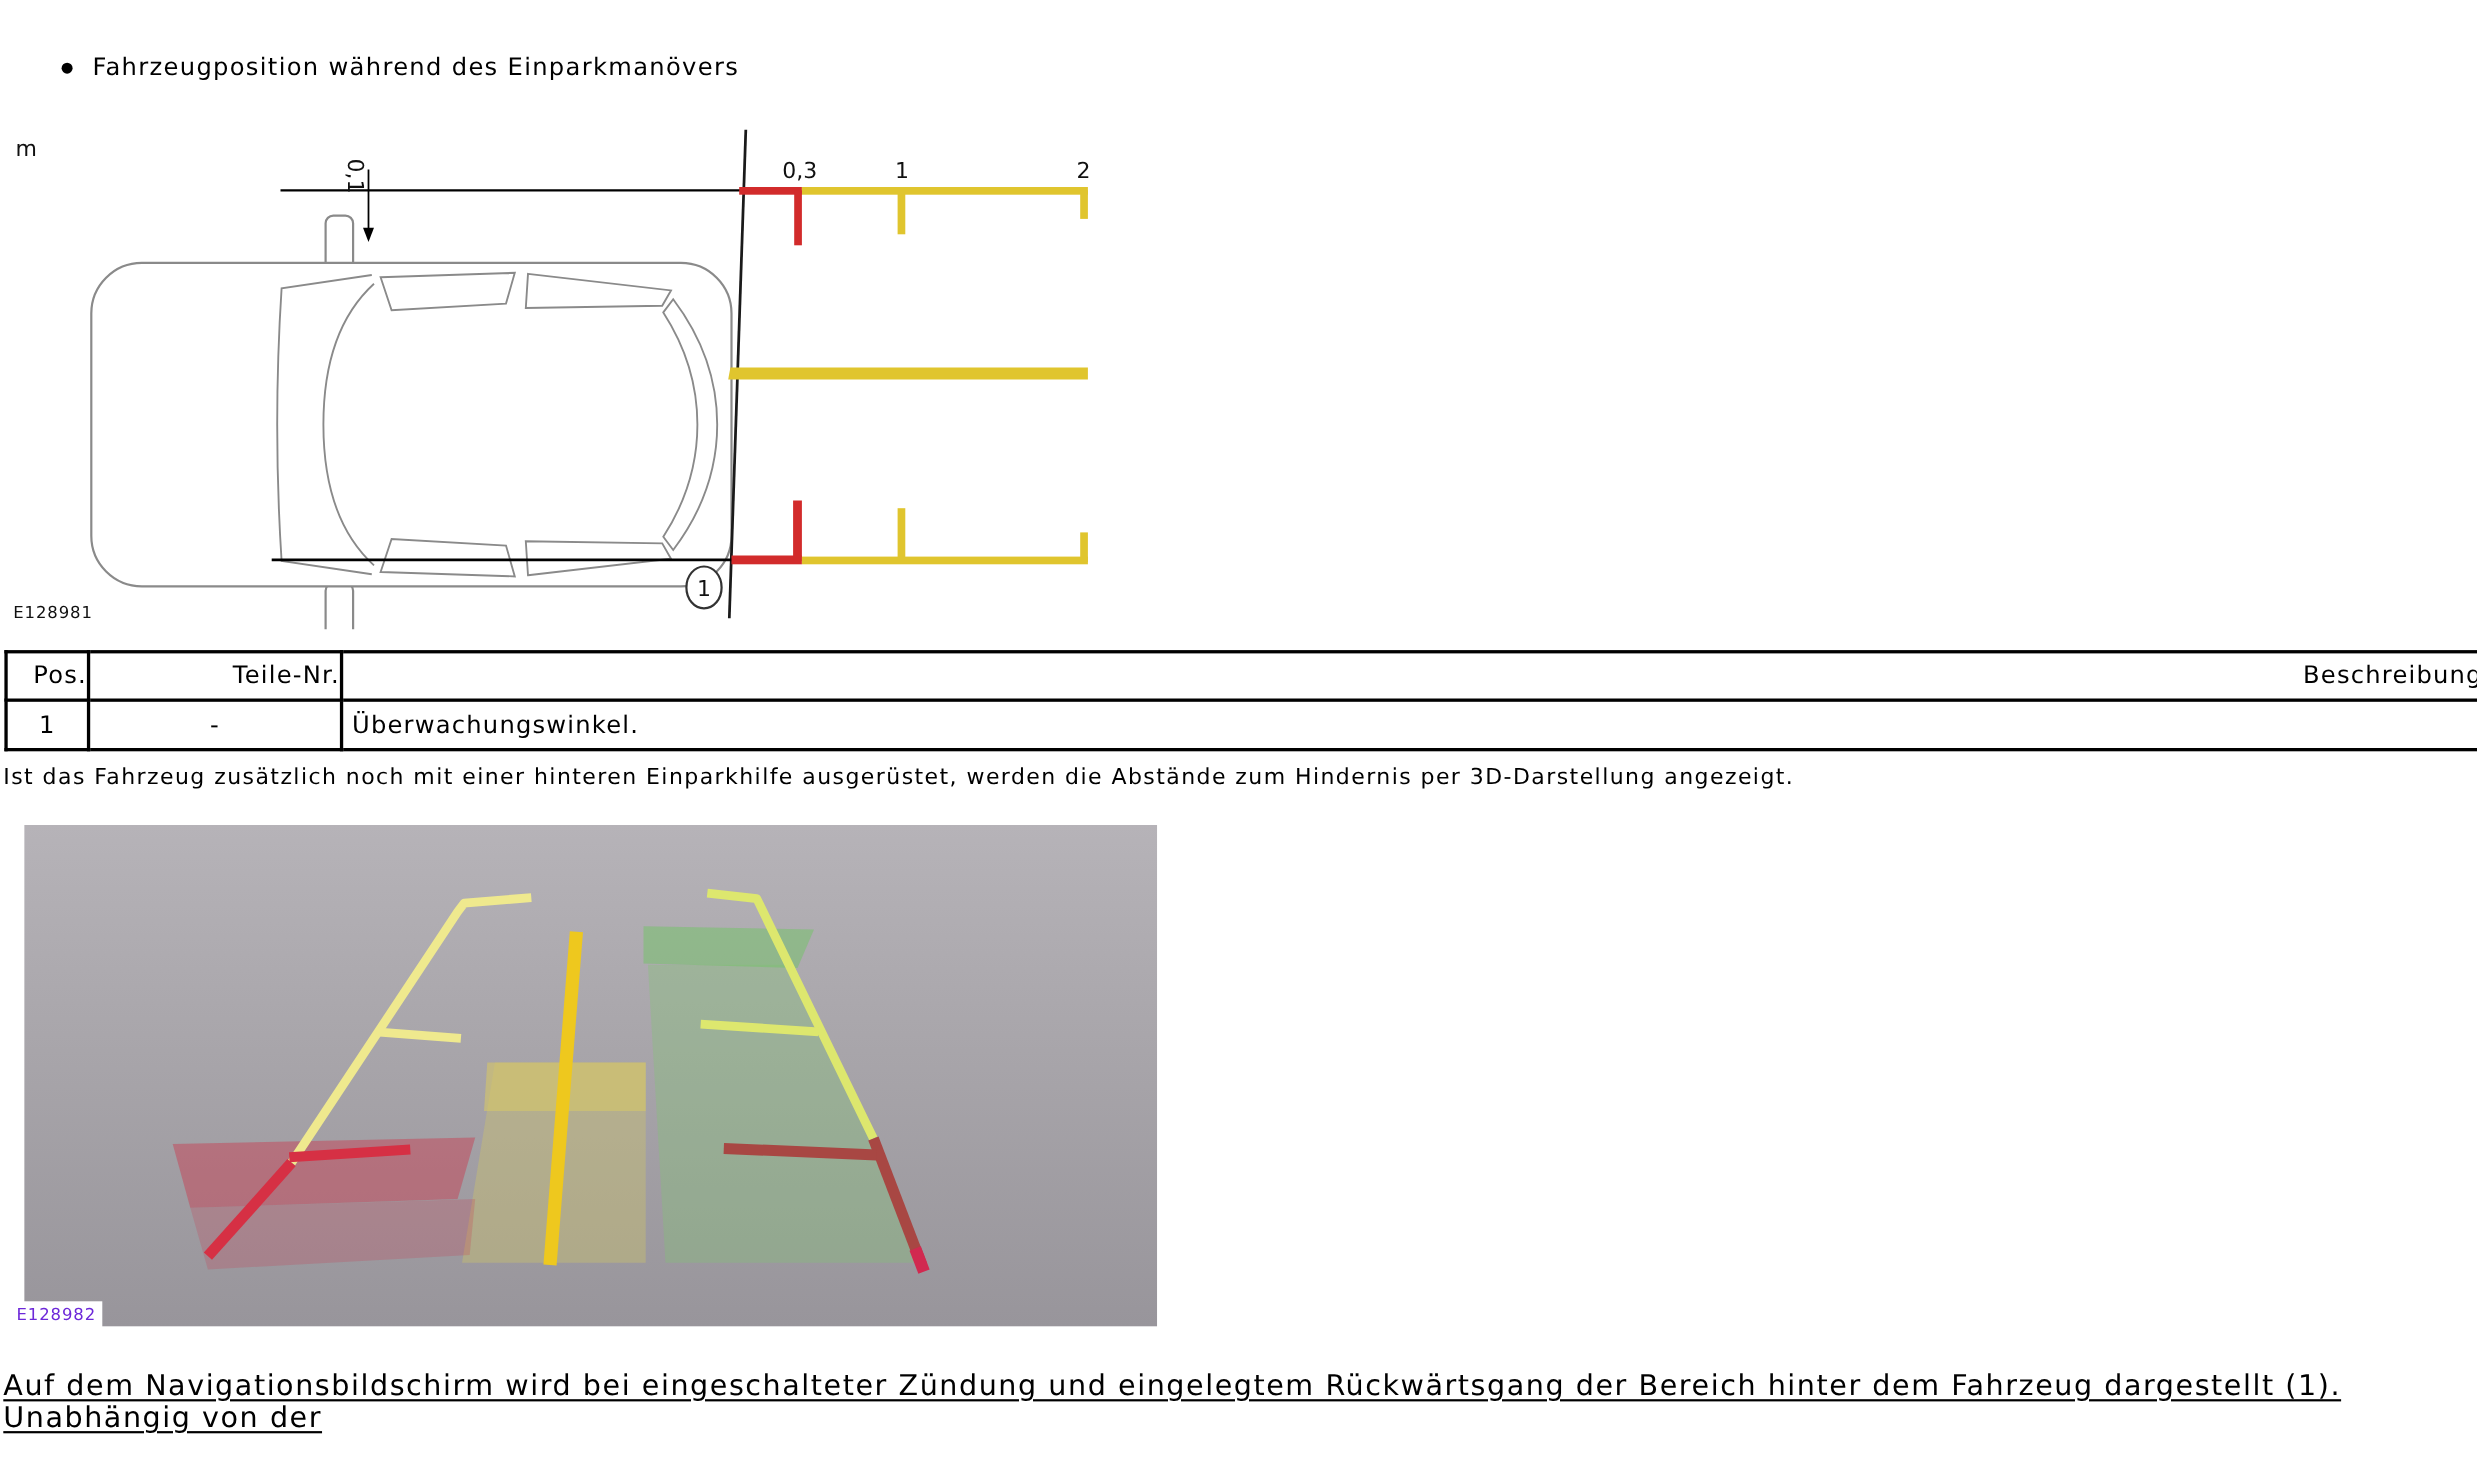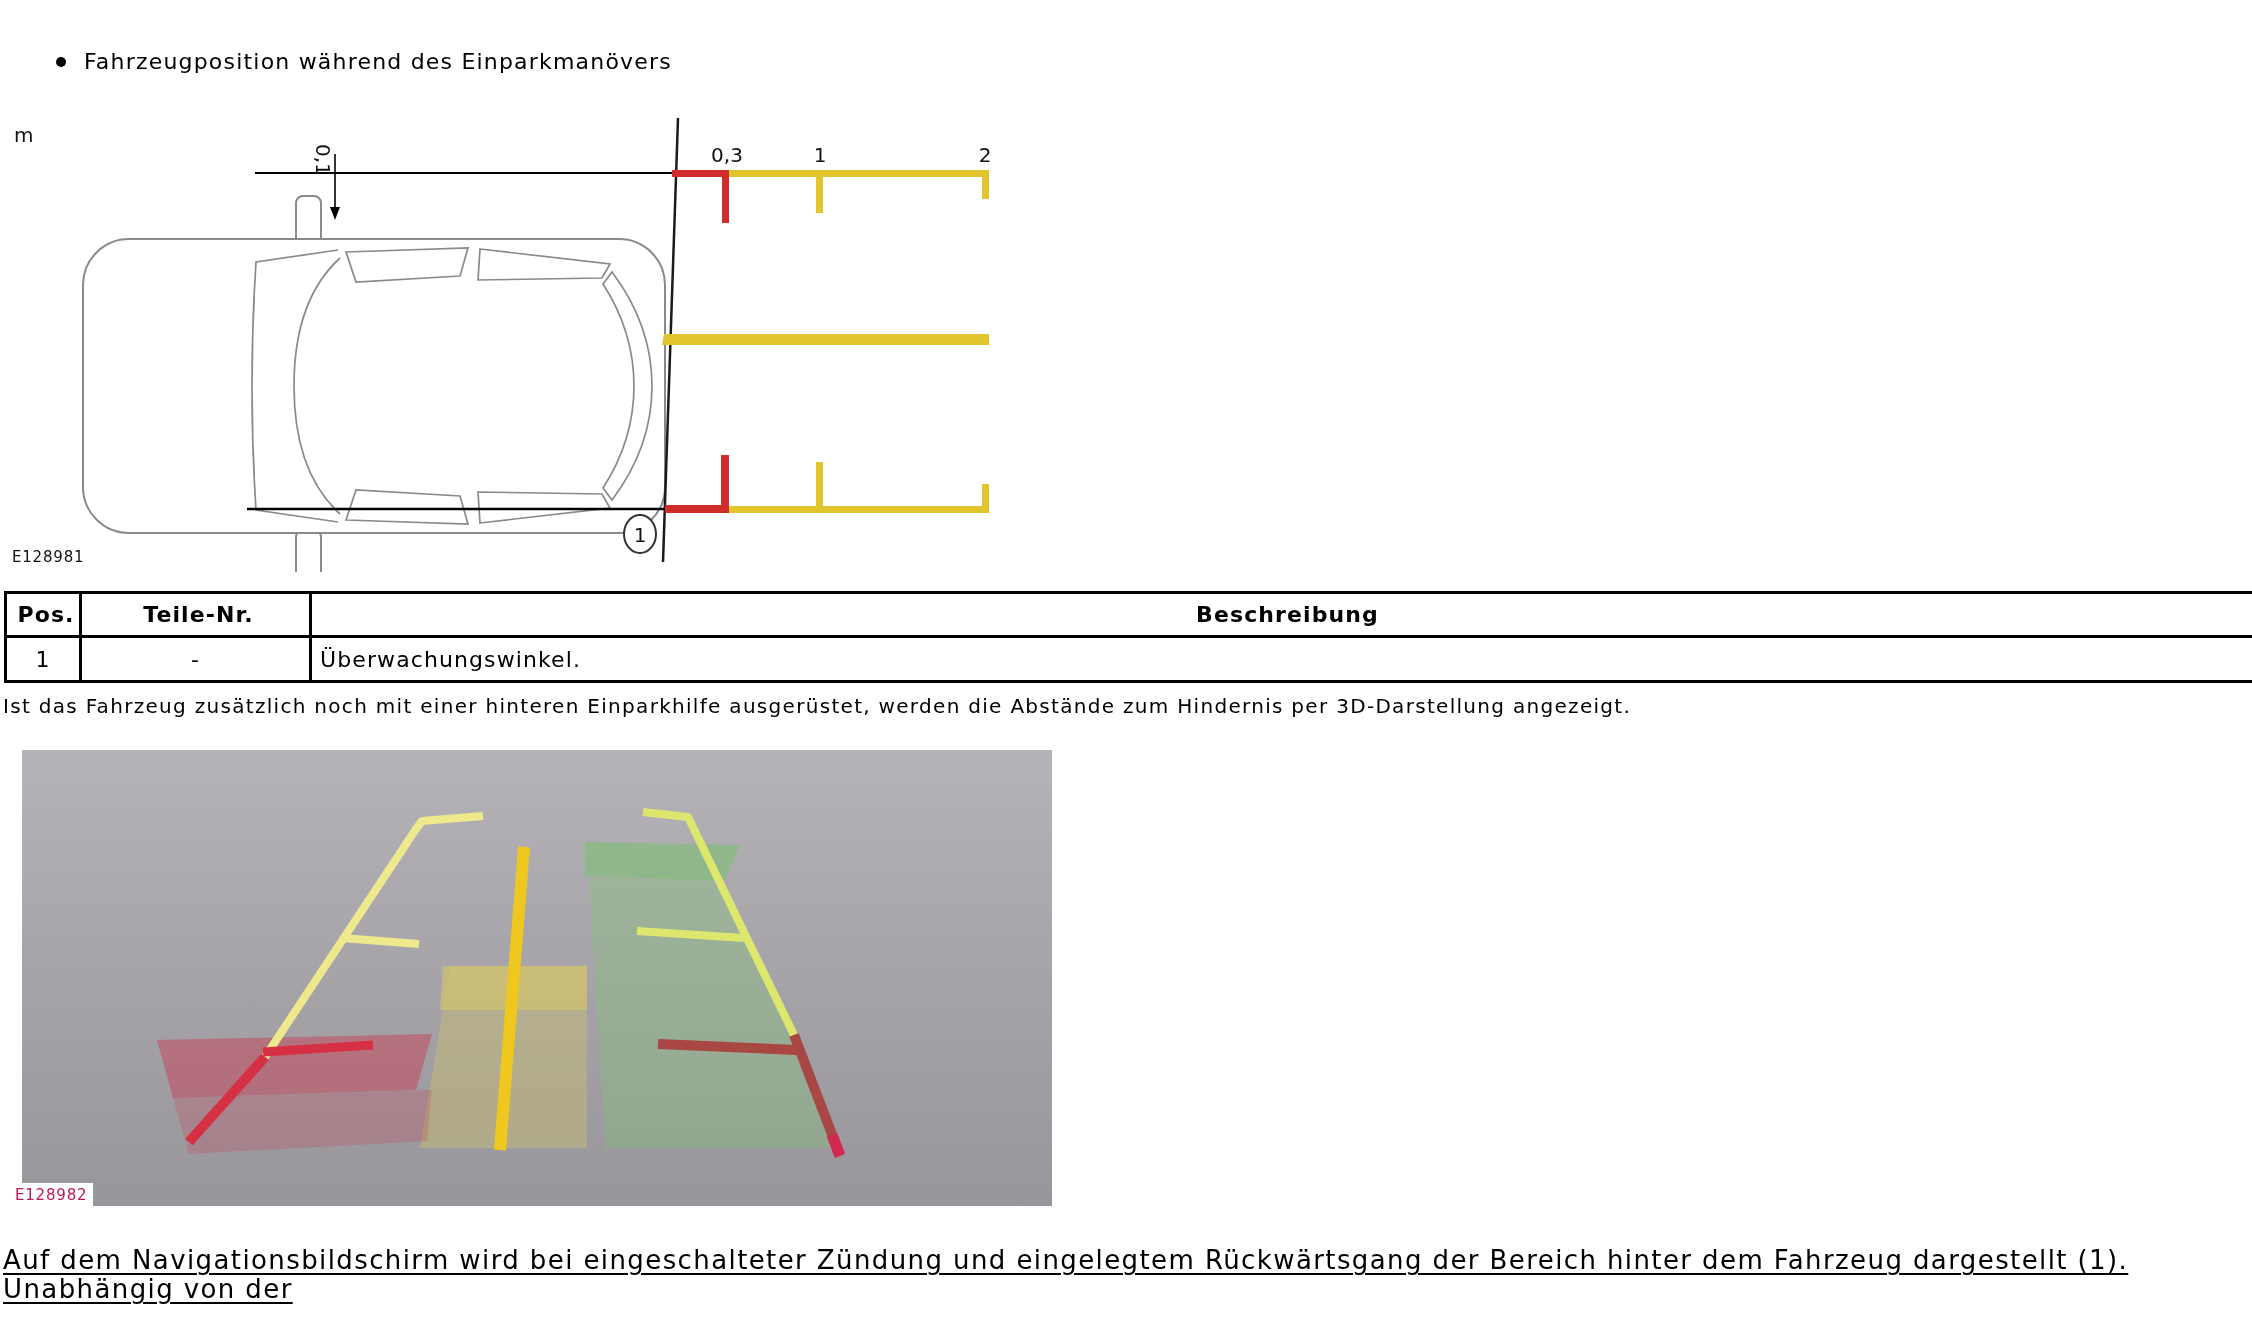--- a/index.html
+++ b/index.html
@@ -13,31 +13,31 @@
   
   .bullet-row { left:56px; top:33px; display:flex; align-items:center;margin-top:16px; }
   .bullet-dot { width:10px; height:10px; border-radius:50%; background:#000; margin-right:18px; flex:0 0 auto; }
   .bullet-text { font-size:22px; letter-spacing:1.2px; }
 
   
   table.parts { border-collapse:collapse; position:absolute; left:4px; top:591px;
                 width:2256px; table-layout:fixed; }
   table.parts th, table.parts td { border:3px solid #000; font-size:22px; letter-spacing:1.1px;
                 vertical-align:middle; background:#fff; }
-  table.parts th { font-weight:bold; height:44px; text-align:center; padding-left:6px; }
+  table.parts th { font-weight:normal; height:44px; text-align:right; padding-left:6px; }
   table.parts td { height:45px; }
   .col-pos   { width:75px; }
   .col-teile { width:230px; }
   th.c-teile, td.c-teile { text-align:center; padding-left:0; }
   td.c-pos { text-align:center; }
   th.c-beschr, td.c-beschr { text-align:left; padding-left:8px; }
 
   .intro-text { left:3px; top:694px; font-size:20px; letter-spacing:1.3px; }
 
-  .figure-code { font-size:15px; letter-spacing:0.8px; color:#be185d; }
+  .figure-code { font-size:15px; letter-spacing:0.8px; color:#6d28d9; }
   .cam-code { left:12px; top:1183px; background:#fff; padding:3px 6px 4px 3px; z-index:5; }
 
   .footer-text { left:3px; top:1246px; font-size:26px; letter-spacing:1.4px; line-height:29px;
                  text-decoration:underline; text-decoration-thickness:2px; text-underline-offset:4px; }
 
   svg text { font-family:"DejaVu Sans","Liberation Sans",sans-serif; fill:#111; }
 </style>
 </head>
 <body>
 

